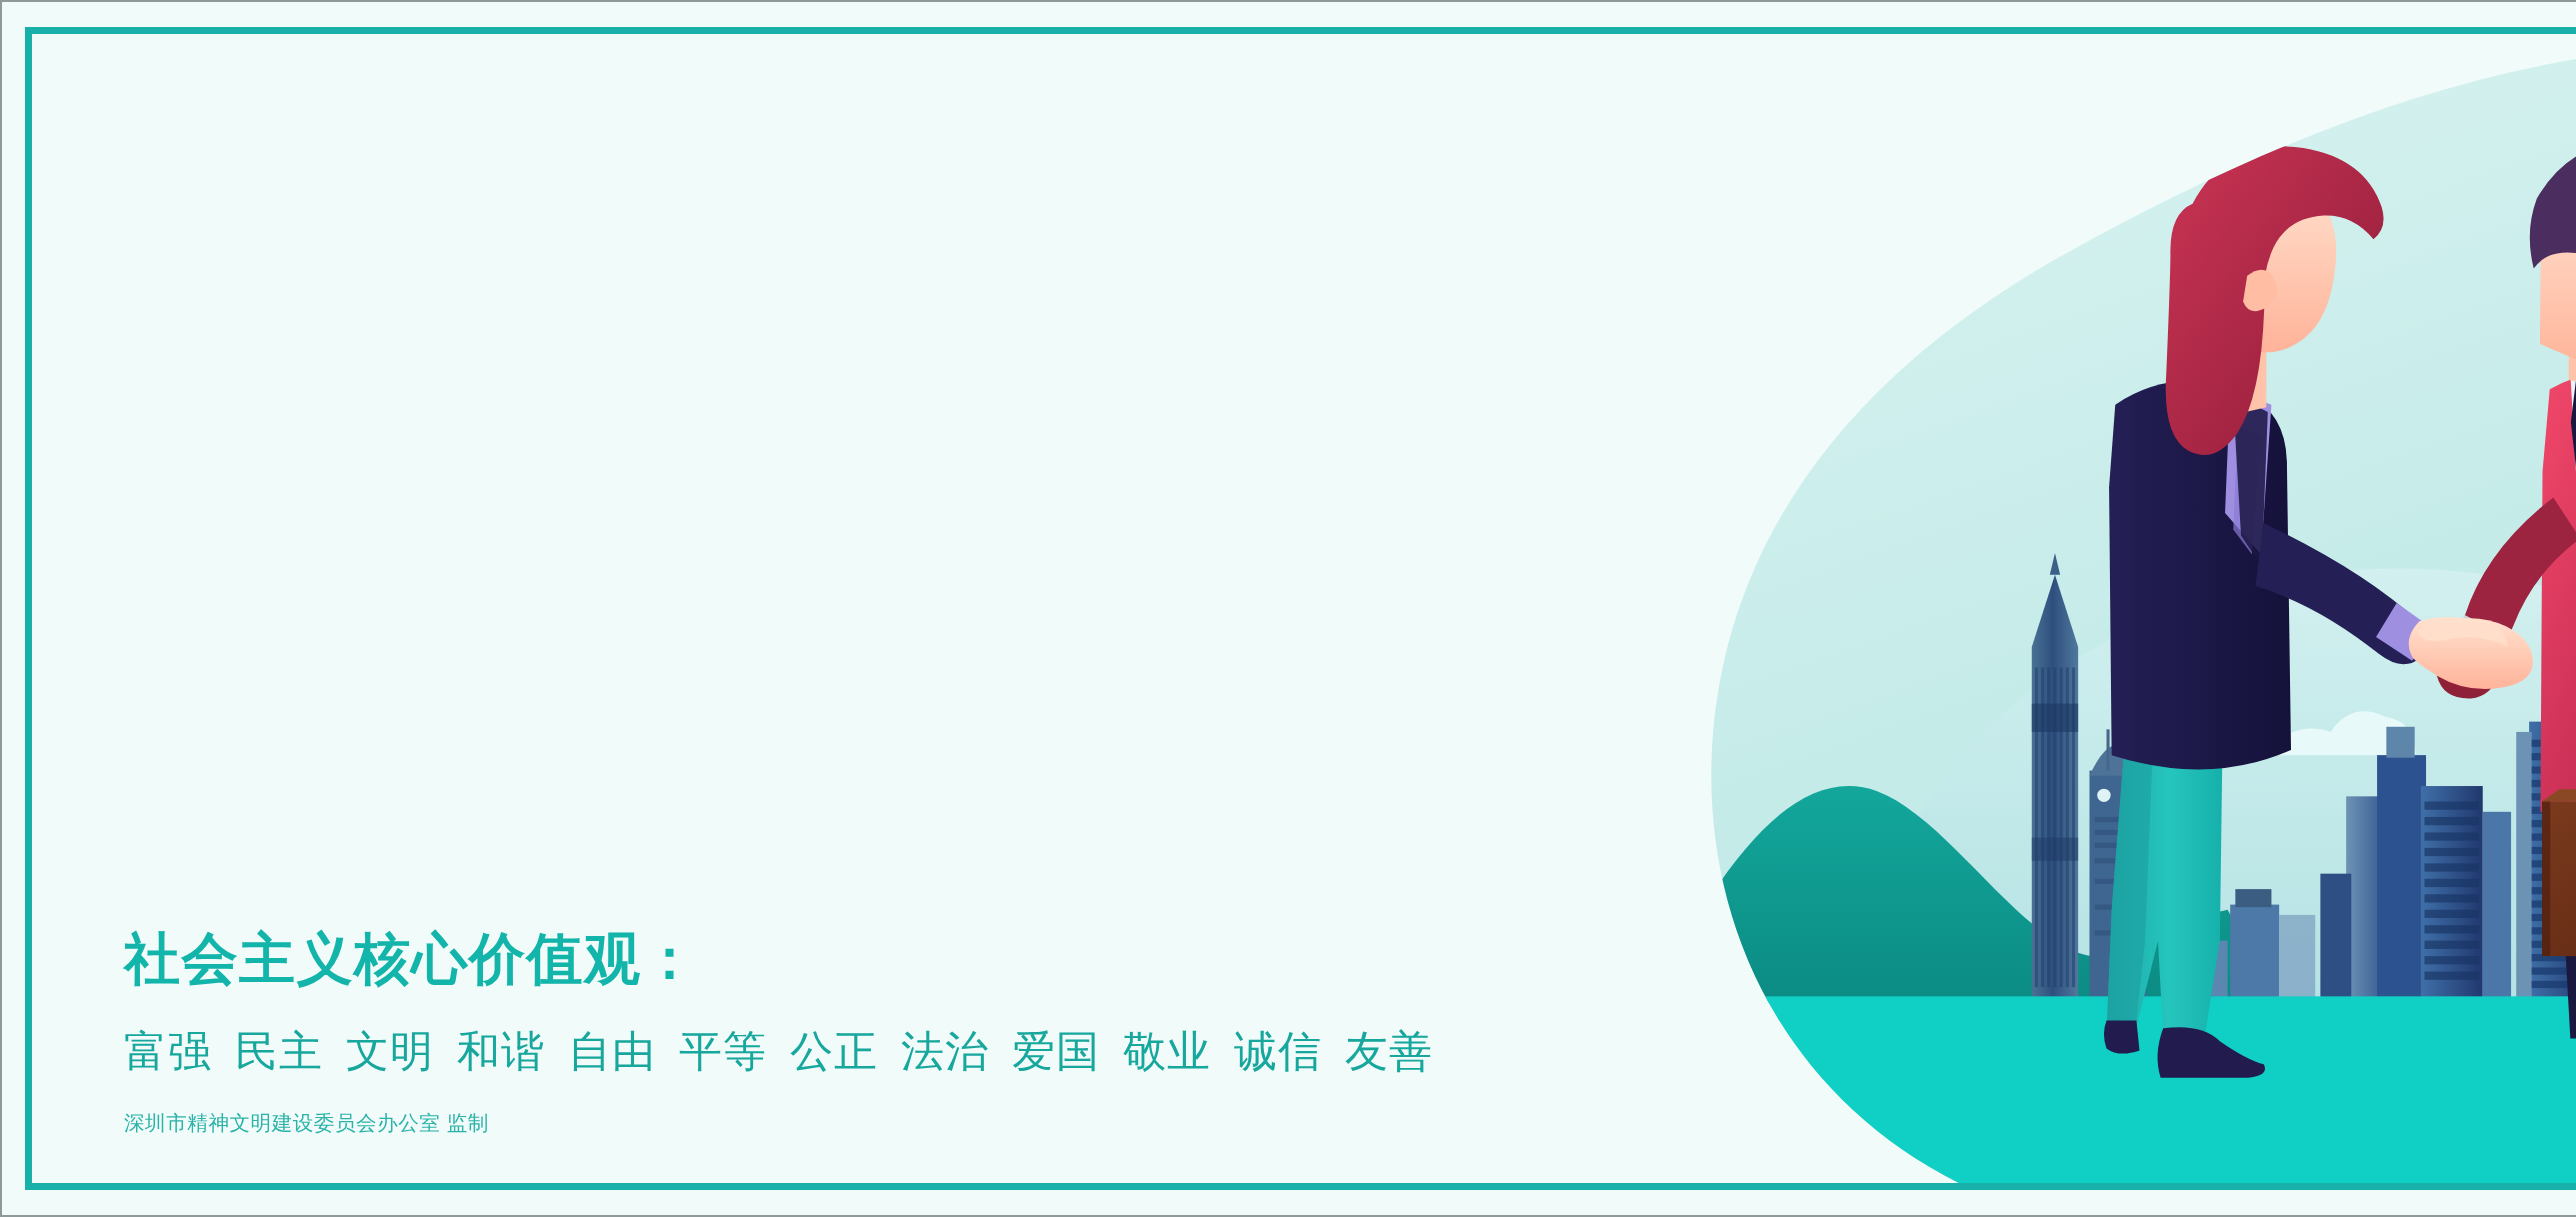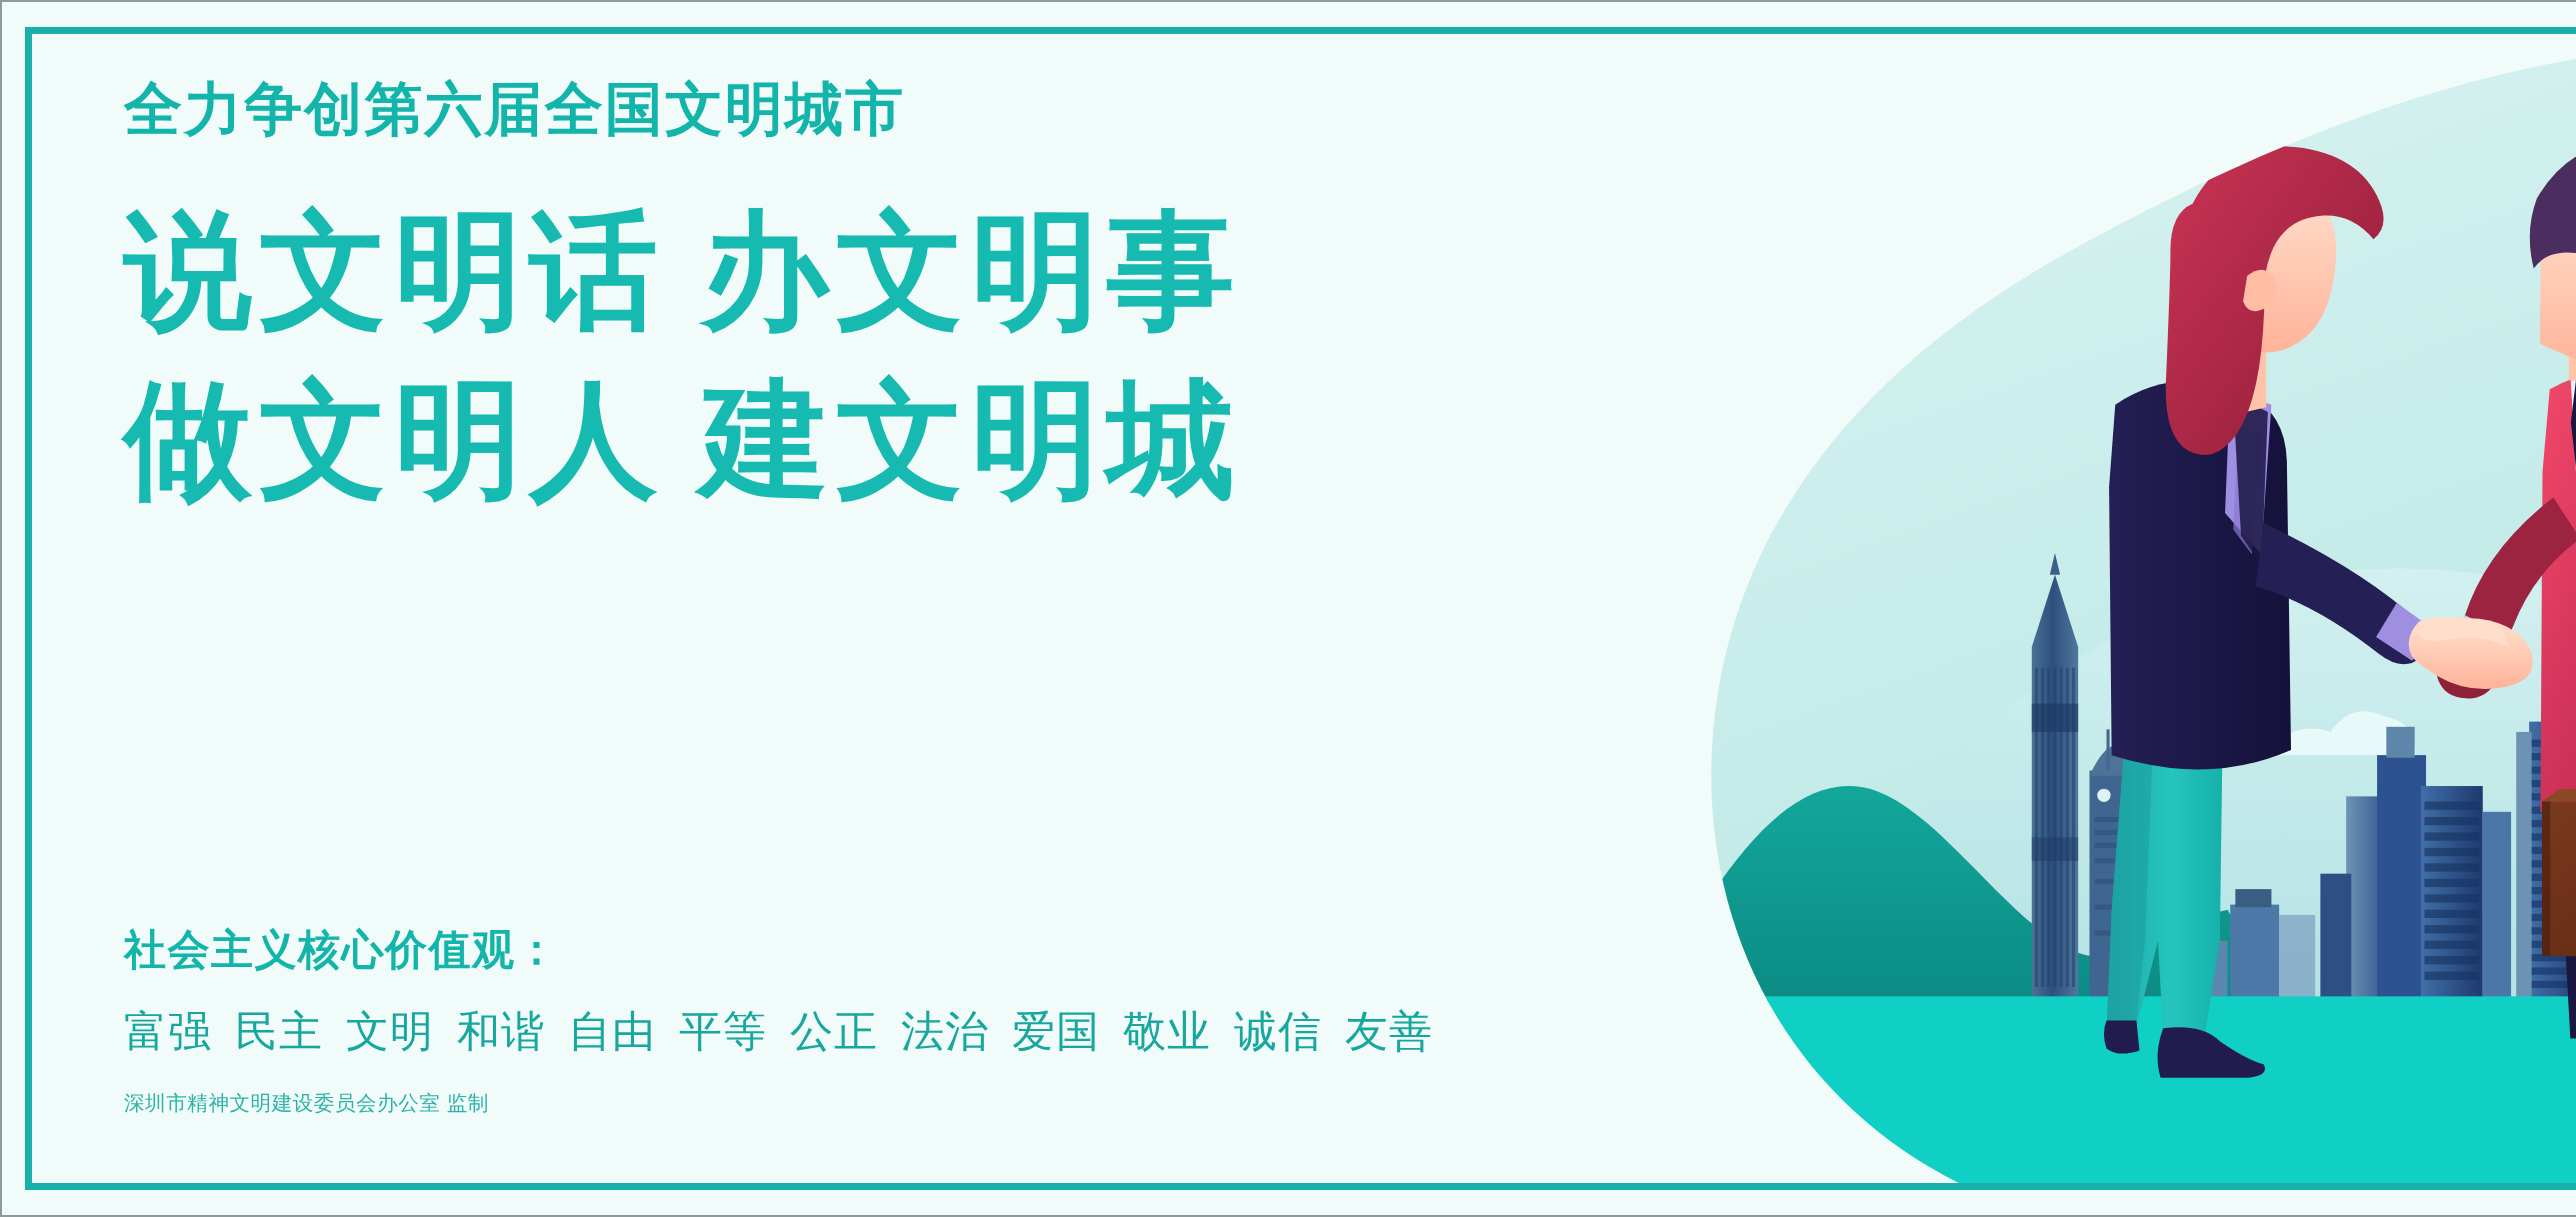--- a/index.html
+++ b/index.html
@@ -54,21 +54,21 @@
   .headline .gap{display:inline-block;width:36px;}
 
   .values-block{
     position:absolute;
     left:124px;top:922px;
     z-index:30;
   }
   .values-title{
     color:#13b5aa;
     font-weight:bold;
-    font-size:42px;
+    font-size:56px;
     letter-spacing:1.5px;
     white-space:nowrap;
   }
   .values-list{
     margin-top:25px;
     color:#17a79d;
     font-size:43px;
     letter-spacing:1px;
     white-space:nowrap;
   }
@@ -420,31 +420,20 @@
           <path d="M2470,2231 q40,-280 220,-420 q130,-100 160,-10 q20,70 -130,200 q-180,156 -196,230 Z" fill="#bfe9e6" opacity="0.75"></path>
           <path d="M2100,2231 q-60,-200 -10,-300 q42,-82 78,-16 q30,62 -16,180 q-36,92 -22,136 Z" fill="#0e978c"></path>
           <path d="M2040,2231 q-70,-160 -22,-240 q36,-60 66,-6 q28,56 -12,150 q-28,62 -12,96 Z" fill="#12a294"></path>
           <path d="M1985,2231 q-100,-120 -90,-200 q8,-56 48,-16 q42,44 42,140 q0,44 10,76 Z" fill="#0f9287"></path>
           <path d="M2150,2100 q-50,-150 20,-200 q46,-30 46,36 q0,70 -46,164 Z" fill="#bfe9e6" opacity="0.6"></path>
         </g>
       </g>
     </svg>
   </div>
 
-  <div class="text-col">
-    <div class="eyebrow">全力争创第六届全国文明城市</div>
-    <div class="headline">
-      <div>
-        <span>说文明话</span><span class="gap"></span><span>办文明事</span>
-      </div>
-      <div>
-        <span>做文明人</span><span class="gap"></span><span>建文明城</span>
-      </div>
-    </div>
-  </div>
 
   <div class="values-block">
     <div class="values-title">社会主义核心价值观：</div>
     <div class="values-list"><span>富强</span><span>民主</span><span>文明</span><span>和谐</span><span>自由</span><span>平等</span><span>公正</span><span>法治</span><span>爱国</span><span>敬业</span><span>诚信</span><span>友善</span></div>
     <div class="credit">深圳市精神文明建设委员会办公室 监制</div>
   </div>
 
   <div class="inner-frame"></div>
   <div class="poster-edge"></div>
 </div>

